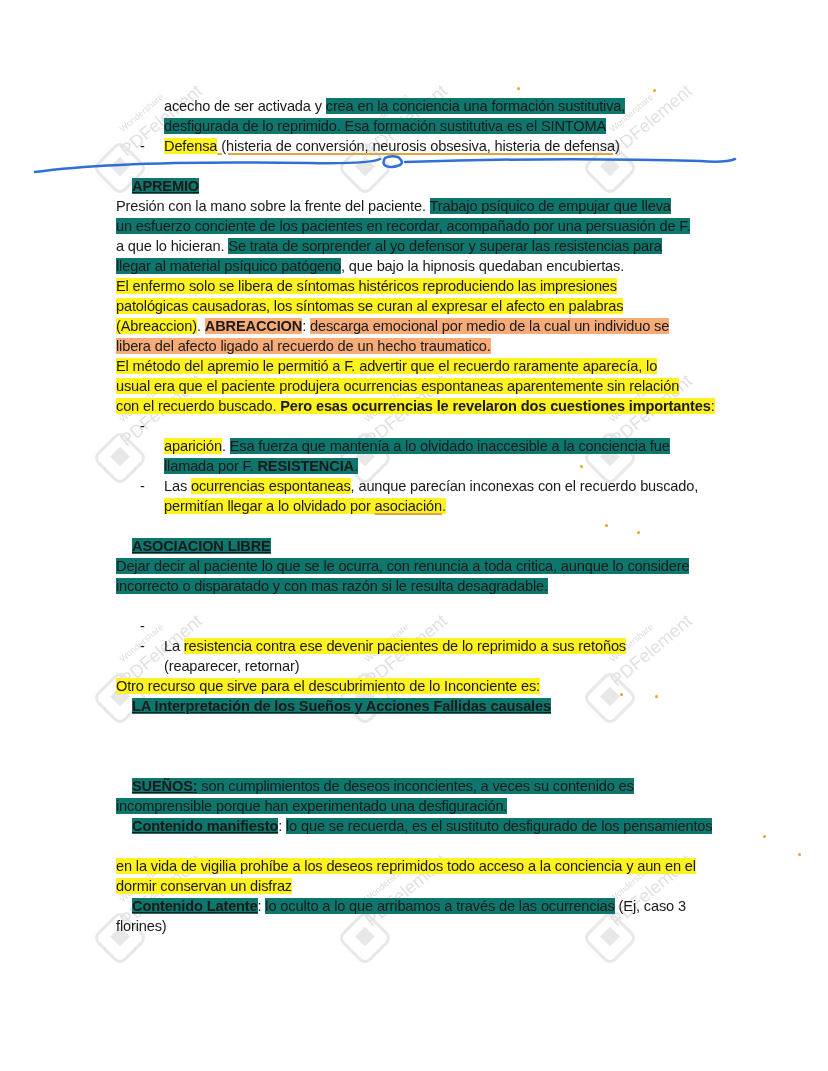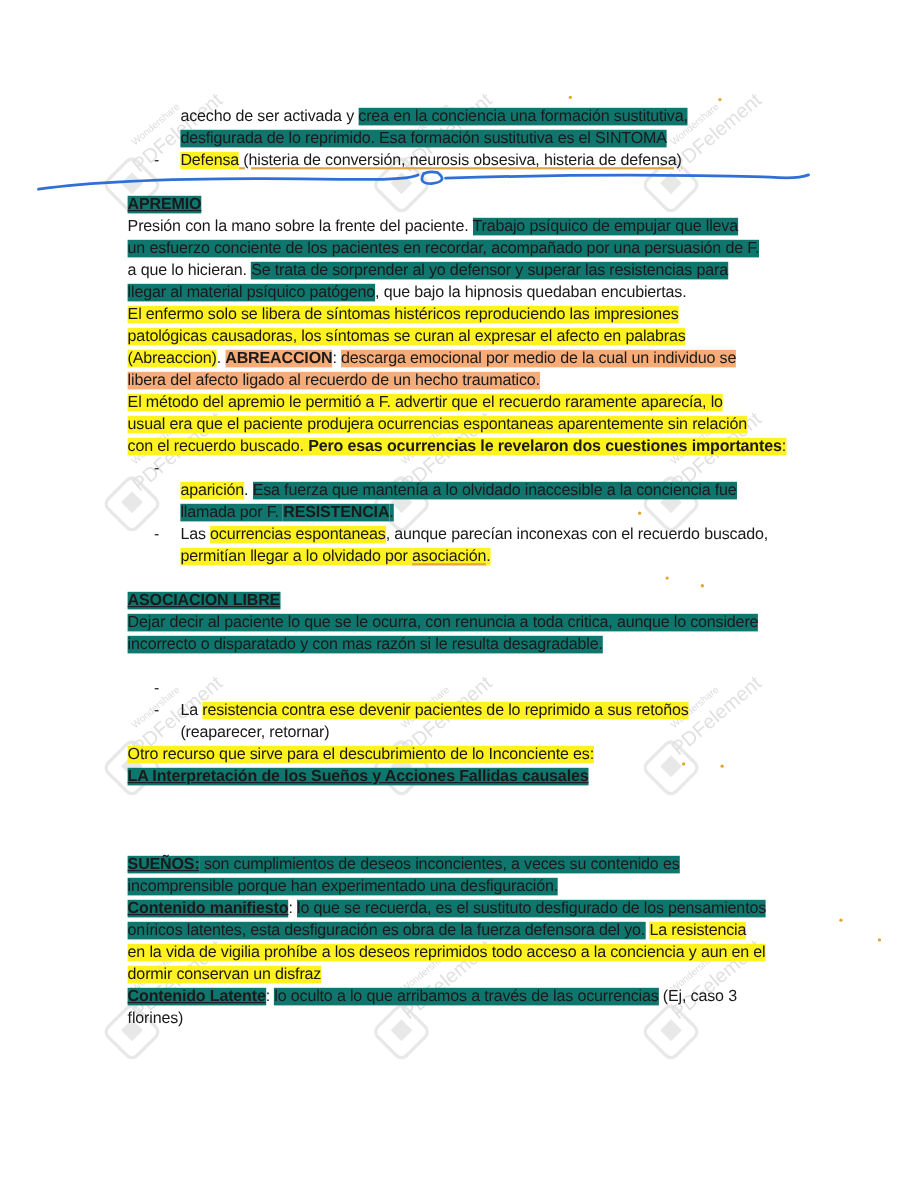--- a/index.html
+++ b/index.html
@@ -6,21 +6,21 @@
   body { width:828px; height:1071px; position:relative; overflow:hidden;
          font-family:"Liberation Sans", sans-serif; color:#1a1a1a; }
   .page { position:absolute; left:0; top:0; width:828px; height:1071px; }
   .line { position:absolute; left:116px; font-size:14.6px; line-height:20px; white-space:nowrap; letter-spacing:-0.15px; }
   .ind { left:164px; }
   .dash { position:absolute; left:140px; font-size:14.6px; line-height:20px; }
   .r { background:#0f766e; }
   .y { background:#fff21f; }
   .o { background:#f7ac78; }
   .b { font-weight:bold; }
-  .u { text-decoration:underline; }
+  .u { text-decoration:underline;margin-left:16px; }
   .uo { text-decoration:underline; text-decoration-color:#e0a640; text-decoration-thickness:1.5px; text-underline-offset:2px; }
   .wm { position:absolute; width:140px; height:80px; pointer-events:none; opacity:0.35; }
   .wm .logo { position:absolute; left:0; top:38px; width:34px; height:34px; border:3px solid #bfbfbf; border-radius:8px; transform:rotate(45deg); }
   .wm .logo::after { content:""; position:absolute; left:9px; top:9px; width:14px; height:14px; background:#bfbfbf; }
   .wm .t1 { position:absolute; left:24px; top:14px; font-size:9px; color:#9a9a9a; transform:rotate(-40deg); transform-origin:left bottom; }
   .wm .t2 { position:absolute; left:30px; top:30px; font-size:18px; color:#a8a8a8; transform:rotate(-40deg); transform-origin:left bottom; }
   .dot { position:absolute; width:3px; height:3px; border-radius:50%; background:#e3a430; }
 </style>
 </head>
 <body>
@@ -133,19 +133,18 @@
   <div class="dash" style="top:616px">-</div>
   <div class="dash" style="top:636px">-</div>
   <div class="line ind" style="top:636px"><span>La </span><span class="y">resistencia contra ese devenir pacientes de lo reprimido a sus retoños</span></div>
   <div class="line ind" style="top:656px"><span>(reaparecer, retornar)</span></div>
   <div class="line" style="top:676px"><span class="y">Otro recurso que sirve para el descubrimiento de lo Inconciente es:</span></div>
   <div class="line" style="top:696px"><span class="r b u">LA Interpretación de los Sueños y Acciones Fallidas causales</span></div>
 
   <div class="line" style="top:776px"><span class="r b u">SUEÑOS:</span><span class="r"> son cumplimientos de deseos inconcientes, a veces su contenido es</span></div>
   <div class="line" style="top:796px"><span class="r">incomprensible porque han experimentado una desfiguración.</span></div>
   <div class="line" style="top:816px"><span class="r b u">Contenido manifiesto</span><span>: </span><span class="r">lo que se recuerda, es el sustituto desfigurado de los pensamientos</span></div>
-  <div class="line" style="top:836px"><span class="r">oníricos latentes, esta desfiguración es obra de la fuerza defensora del yo.</span><span> </span><span class="y">La resistencia</span></div>
   <div class="line" style="top:856px"><span class="y">en la vida de vigilia prohíbe a los deseos reprimidos todo acceso a la conciencia y aun en el</span></div>
   <div class="line" style="top:876px"><span class="y">dormir conservan un disfraz</span></div>
   <div class="line" style="top:896px"><span class="r b u">Contenido Latente</span><span>: </span><span class="r">lo oculto a lo que arribamos a través de las ocurrencias</span><span> (Ej, caso 3</span></div>
   <div class="line" style="top:916px"><span>florines)</span></div>
 
 </div>
 
 </body></html>

